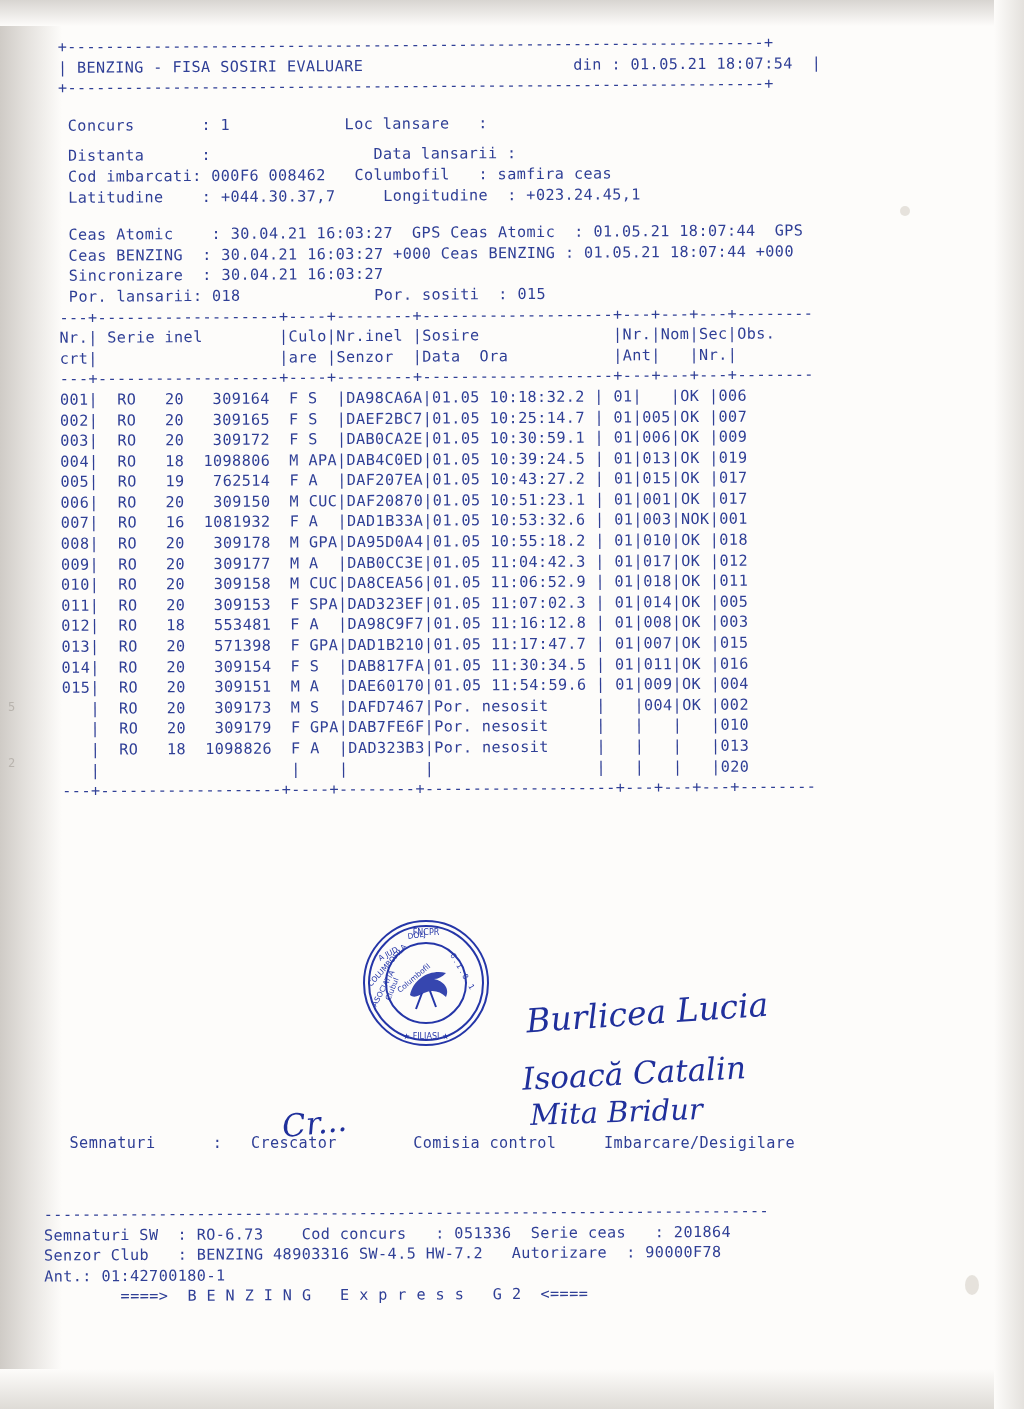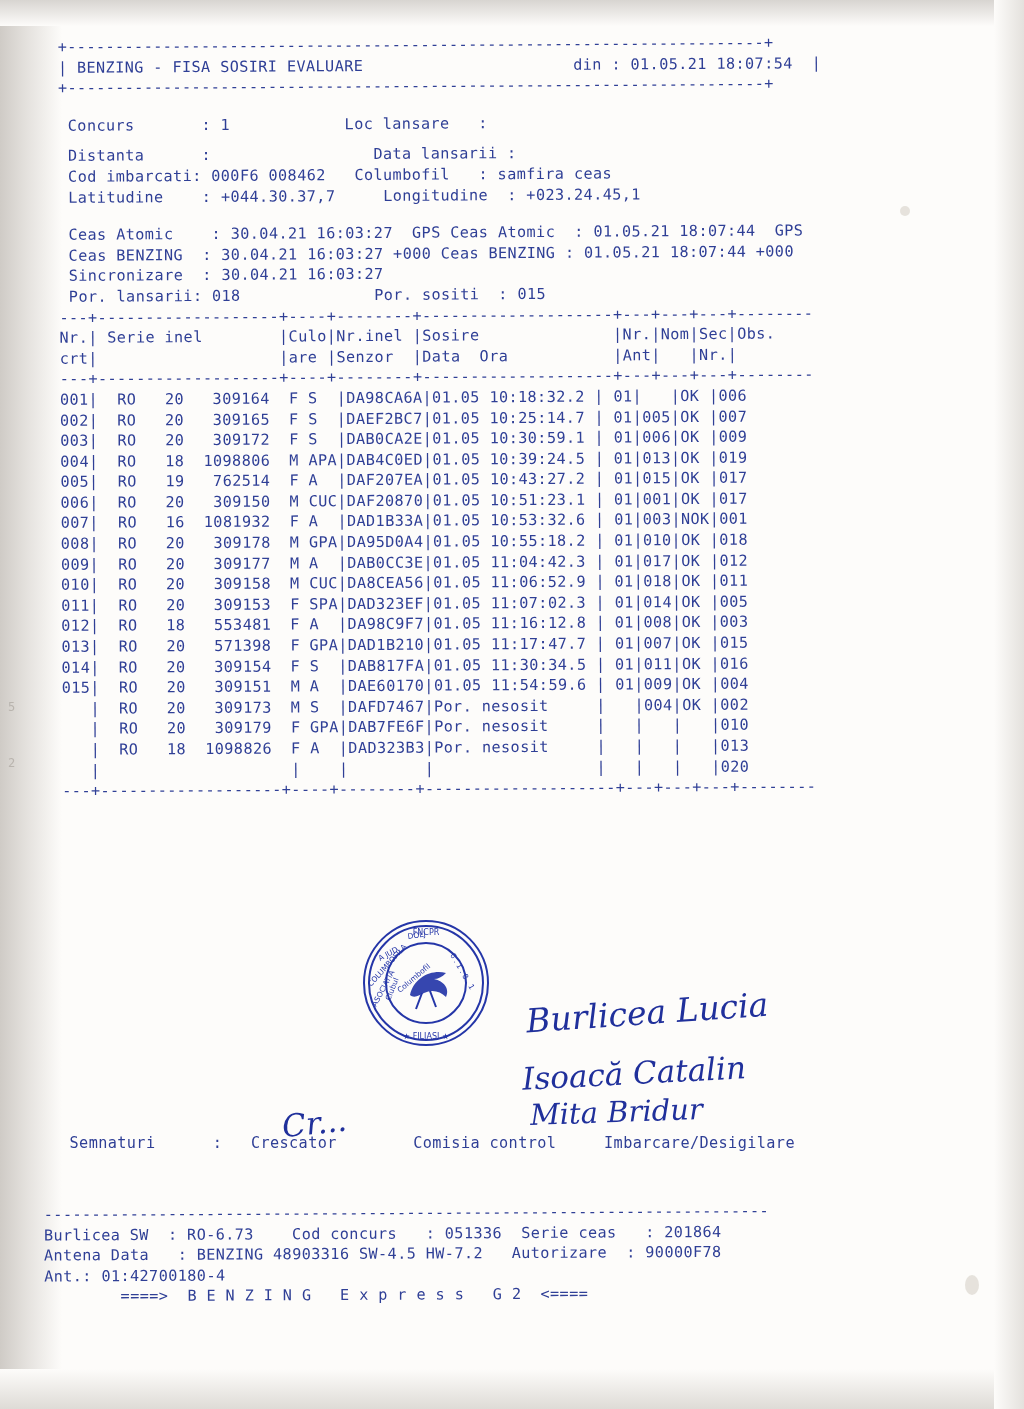--- a/index.html
+++ b/index.html
@@ -203,18 +203,18 @@
     <div class="hand h3">Mita Bridur</div>
     <div class="hand h4">Cr...</div>
 
     <div class="sig-labels">
       <pre class="mono"> <span>Semnaturi</span>      <span>:</span>   <span>Crescator</span>        <span>Comisia control</span>     <span>Imbarcare/Desigilare</span></pre>
     </div>
   </div>
 
   <div style="position:absolute;left:44px;top:1202px;width:960px;transform:rotate(-0.3deg);">
     <pre class="mono footrule">----------------------------------------------------------------------------</pre>
-    <pre class="mono"><span>Burlicea SW</span>  : <span>RO-6.73</span>    <span>Cod concurs</span>   : <span>051336</span>  <span>Serie ceas</span>   : <span>201864</span></pre>
-    <pre class="mono"><span>Antena Data</span>   : <span>BENZING 48903316 SW-4.5 HW-7.2</span>   <span>Autorizare</span>  : <span>90000F78</span></pre>
-    <pre class="mono"><span>Ant.:</span> <span>01:42700180-4</span></pre>
+    <pre class="mono"><span>Semnaturi SW</span>  : <span>RO-6.73</span>    <span>Cod concurs</span>   : <span>051336</span>  <span>Serie ceas</span>   : <span>201864</span></pre>
+    <pre class="mono"><span>Senzor Club</span>   : <span>BENZING 48903316 SW-4.5 HW-7.2</span>   <span>Autorizare</span>  : <span>90000F78</span></pre>
+    <pre class="mono"><span>Ant.:</span> <span>01:42700180-1</span></pre>
     <pre class="mono">        <span>====&gt;  B E N Z I N G   E x p r e s s   G 2  &lt;====</span></pre>
   </div>
 </div>
 
 </body></html>

